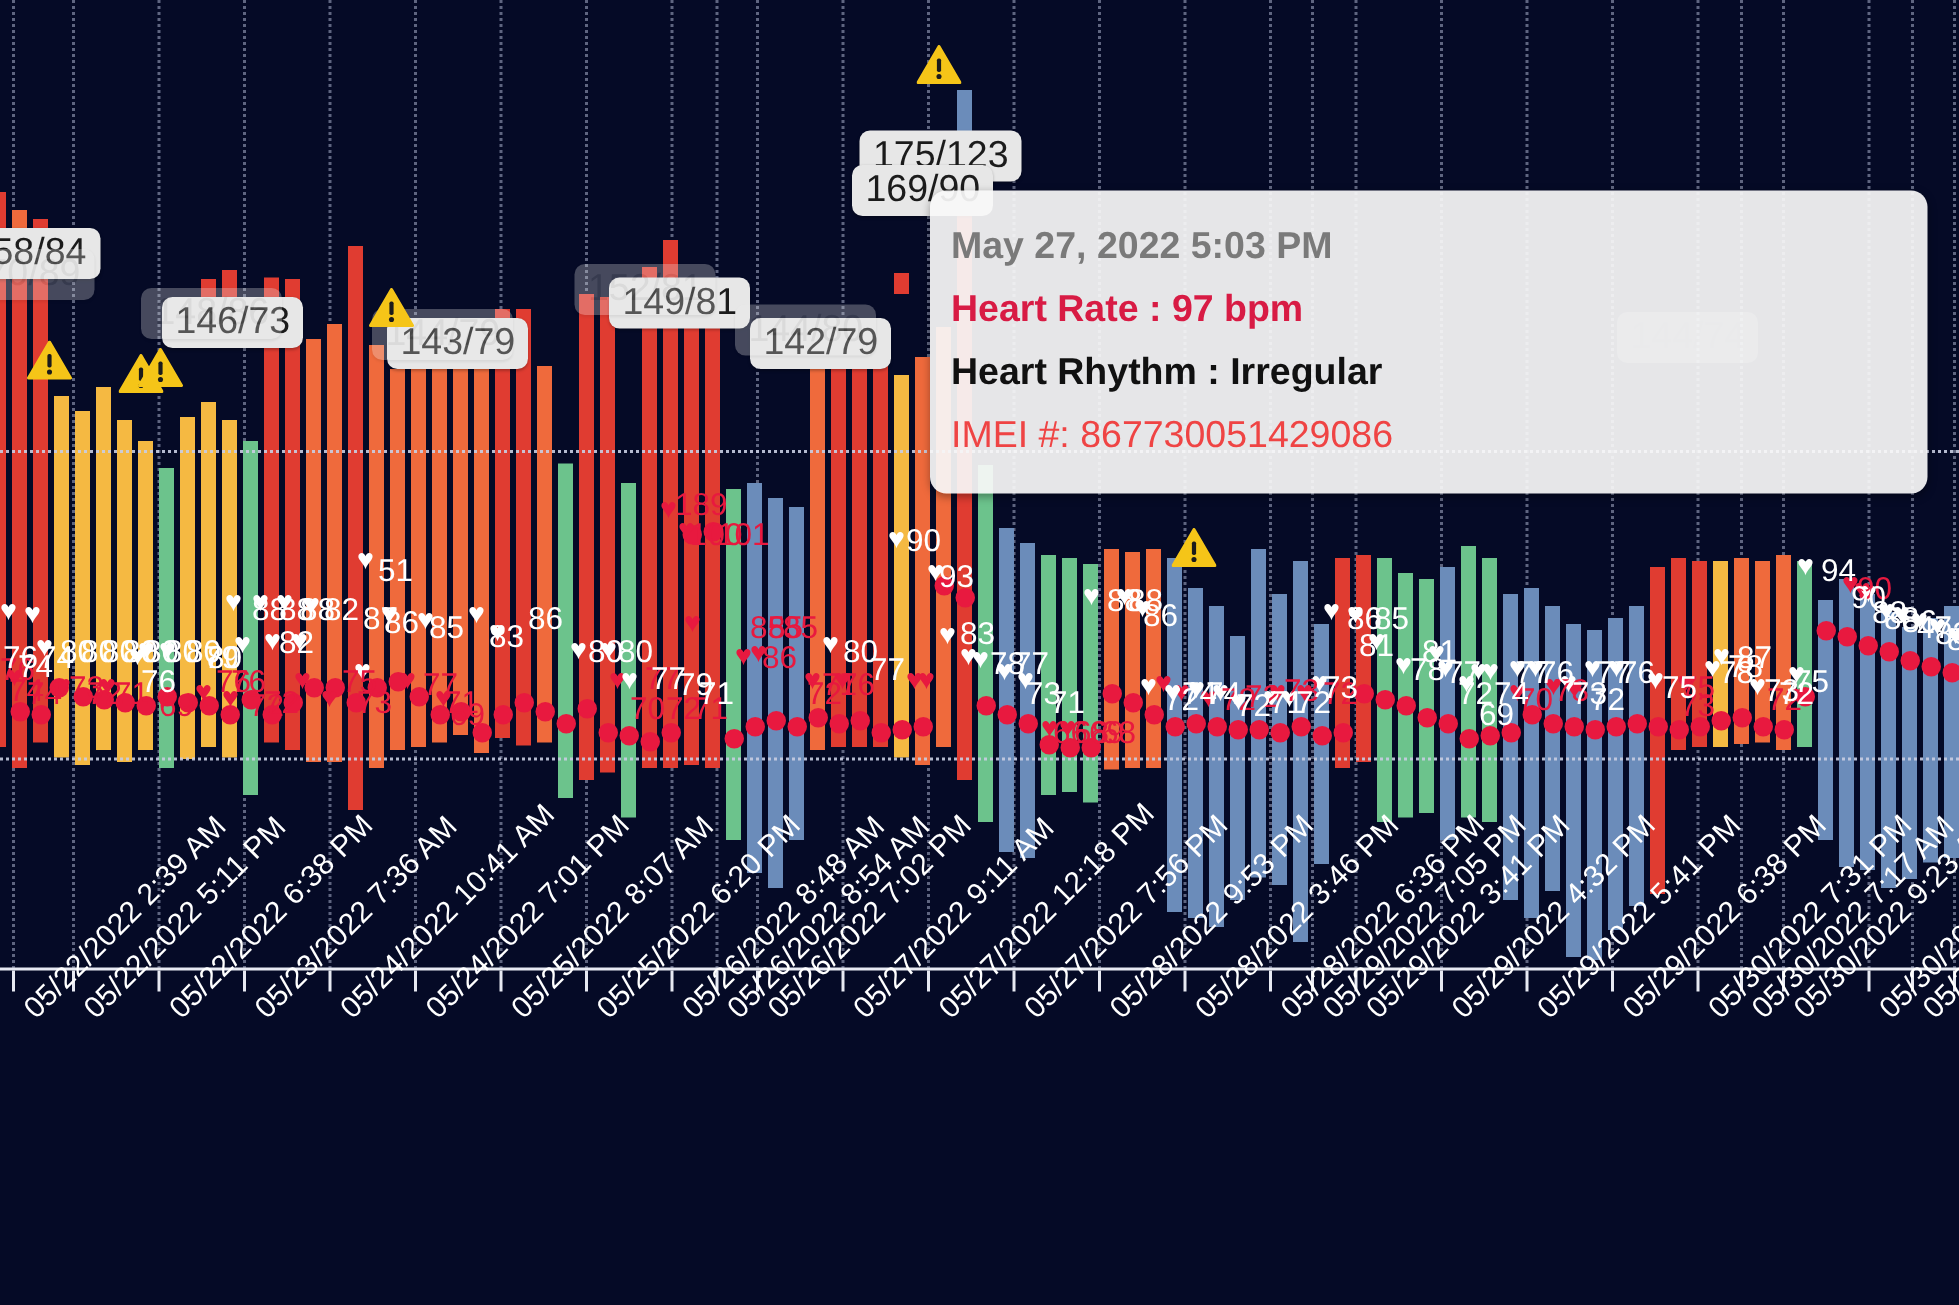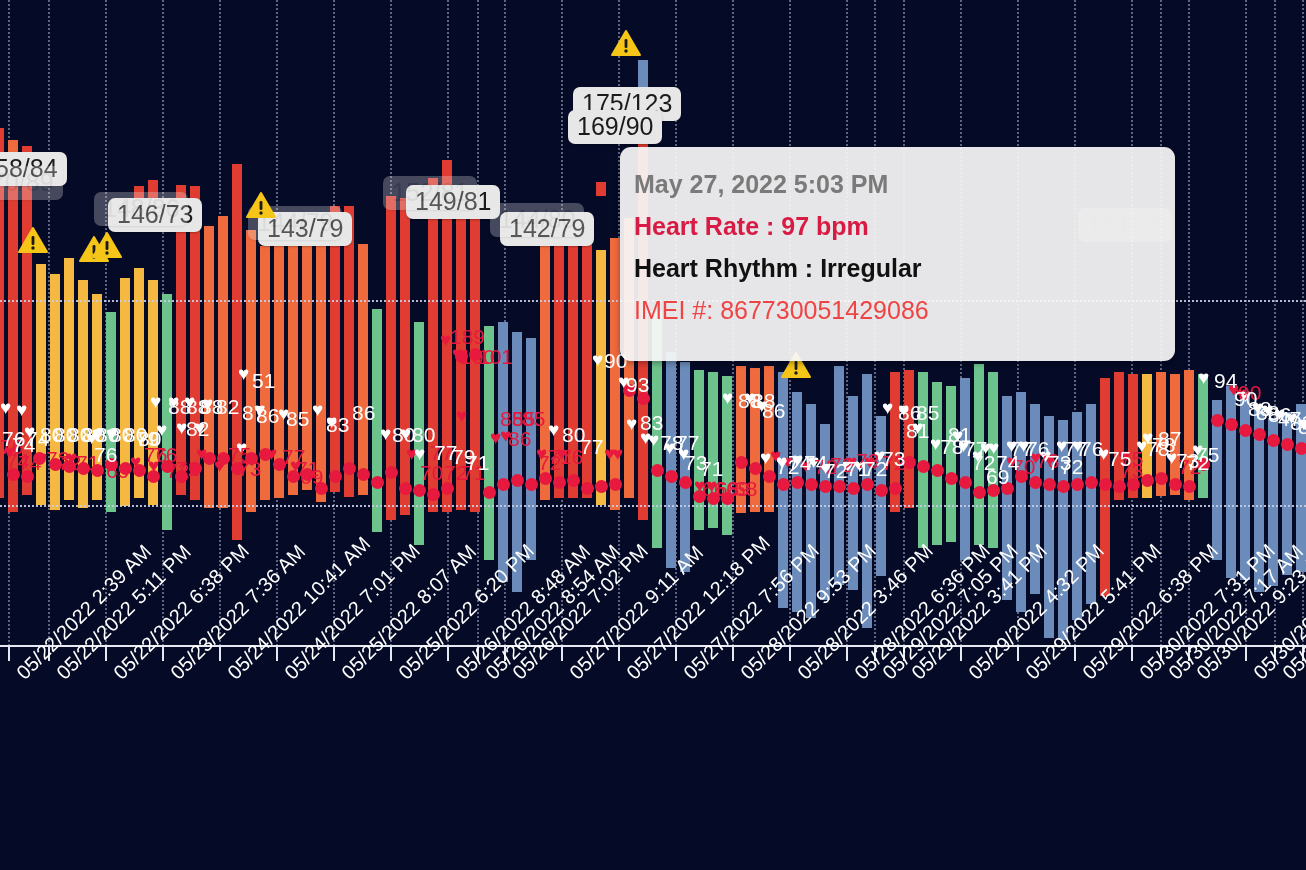--- a/index.html
+++ b/index.html
@@ -45,27 +45,26 @@
     box-shadow:0 1px 2px rgba(0,0,0,.25);
   }
   .pill.faint{opacity:.28;color:#b9b9b9;background:#ededed;}
 
   
   .warn{position:absolute;width:0;height:0;}
   .warn svg{display:block;}
 
   
   .tooltip{
-    position:absolute;left:620px;top:127px;width:555px;
+    position:absolute;left:620px;top:127px;width:665px;
     background:rgba(248,248,248,.93);
     border-radius:11px;
-    padding:16px 20px 30px 14px;
+    padding:16px 20px 18px 14px;
     box-sizing:border-box;
     box-shadow:0 2px 6px rgba(0,0,0,.35);
-    margin-top:20px;
   }
   .tt-row{font-size:25px;line-height:1.68;white-space:nowrap;}
   .tt-date{color:#7a7a7a;font-weight:700;}
   .tt-bp{color:#7a7a7a;font-weight:700;}
   .tt-hr{color:#d81b44;font-weight:700;}
   .tt-rhythm{color:#111111;font-weight:700;}
   .tt-imei{color:#ef4444;font-weight:400;}
 </style>
 </head>
 <body>

